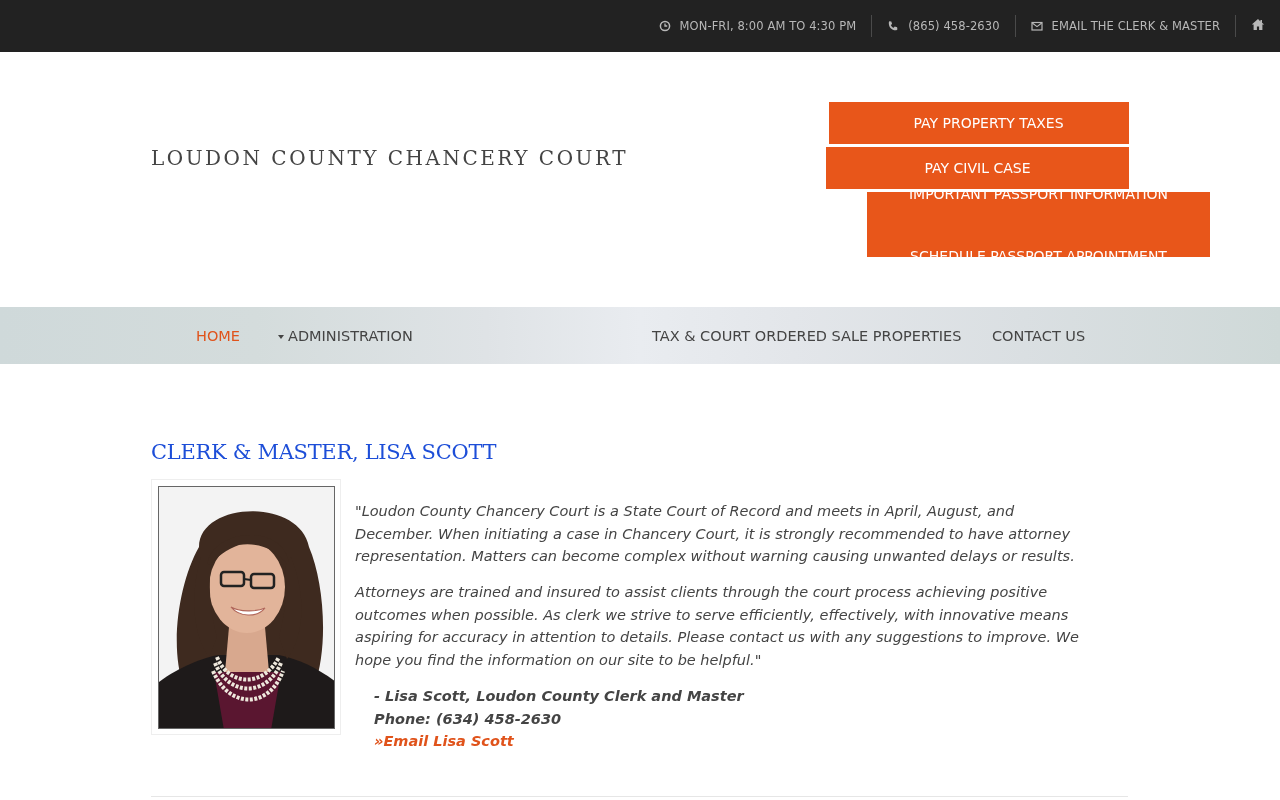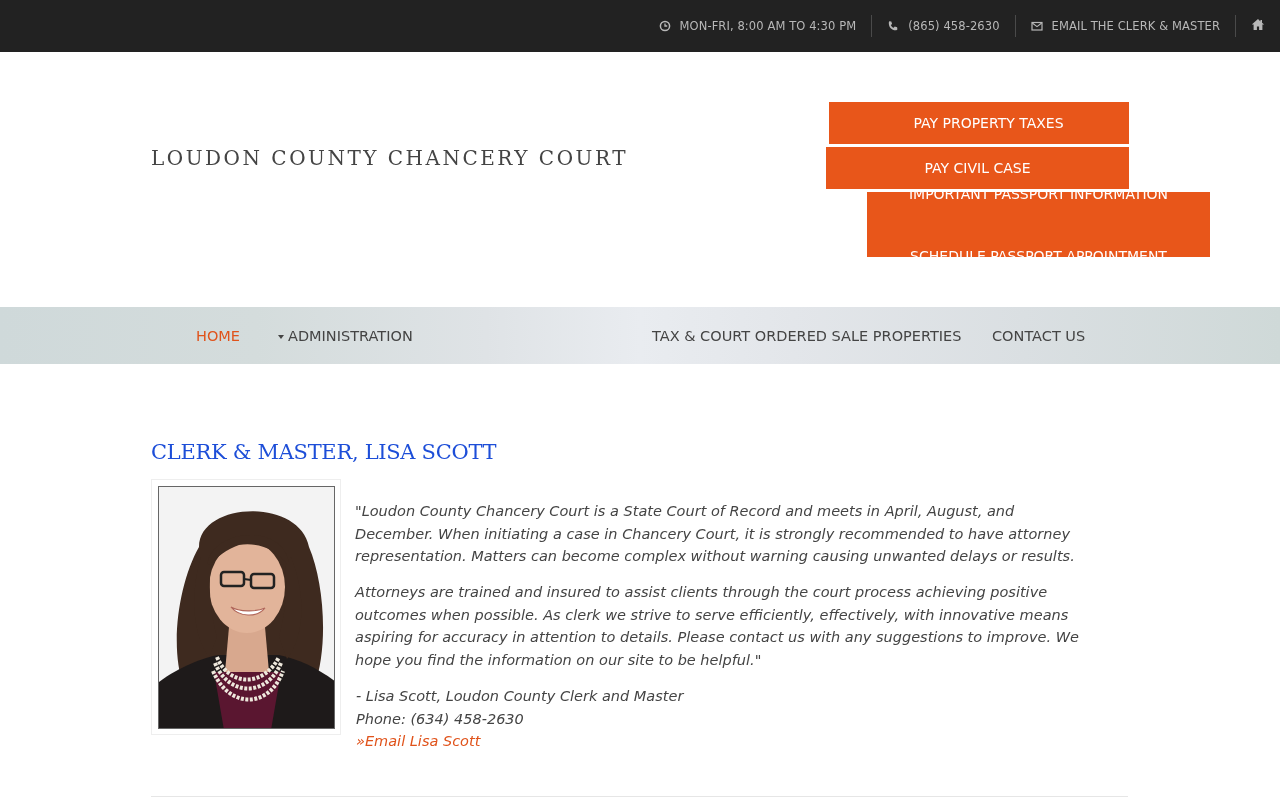--- a/index.html
+++ b/index.html
@@ -31,21 +31,21 @@
   .caret { display: inline-block; width: 0; height: 0; border-left: 3.5px solid transparent; border-right: 3.5px solid transparent; border-top: 4px solid #444; margin-right: 4px; position: relative; top: 1px; }
 
   
   .section-title { position: absolute; left: 151px; top: 432px; font-family: "DejaVu Serif", serif; font-size: 21px; color: #1d4ed8; font-weight: normal; white-space: nowrap; letter-spacing: -0.3px; margin-top: 8px; }
   .photo-frame { position: absolute; left: 151px; top: 479px; width: 190px; height: 256px; border: 1px solid #eeeeee; background: #fff; padding: 6px; }
   .photo { position: relative; width: 177px; height: 243px; border: 1px solid #666; overflow: hidden; background: #f4f4f4; }
 
   .quote { position: absolute; left: 355px; width: 740px; font-style: italic; font-size: 14.5px; line-height: 22.6px; color: #444; }
   .q1 { top: 500px; }
   .q2 { top: 581px; }
-  .sig { position: absolute; left: 356px; top: 685px; font-style: italic; font-size: 14.5px; line-height: 22.6px; color: #444; }
+  .sig { position: absolute; left: 374px; top: 685px; font-style: italic; font-size: 14.5px; line-height: 22.6px; color: #444; font-weight: bold; }
   .email-link { color: #e0531b; cursor: pointer; text-decoration: none; }
   .divider { position: absolute; left: 151px; top: 796px; width: 977px; height: 1px; background: #e6e6e6; }
 </style>
 </head>
 <body>
 
 <div class="topbar">
   <div class="topbar-inner">
     <div class="tb-item">
       <span class="tb-icon">

